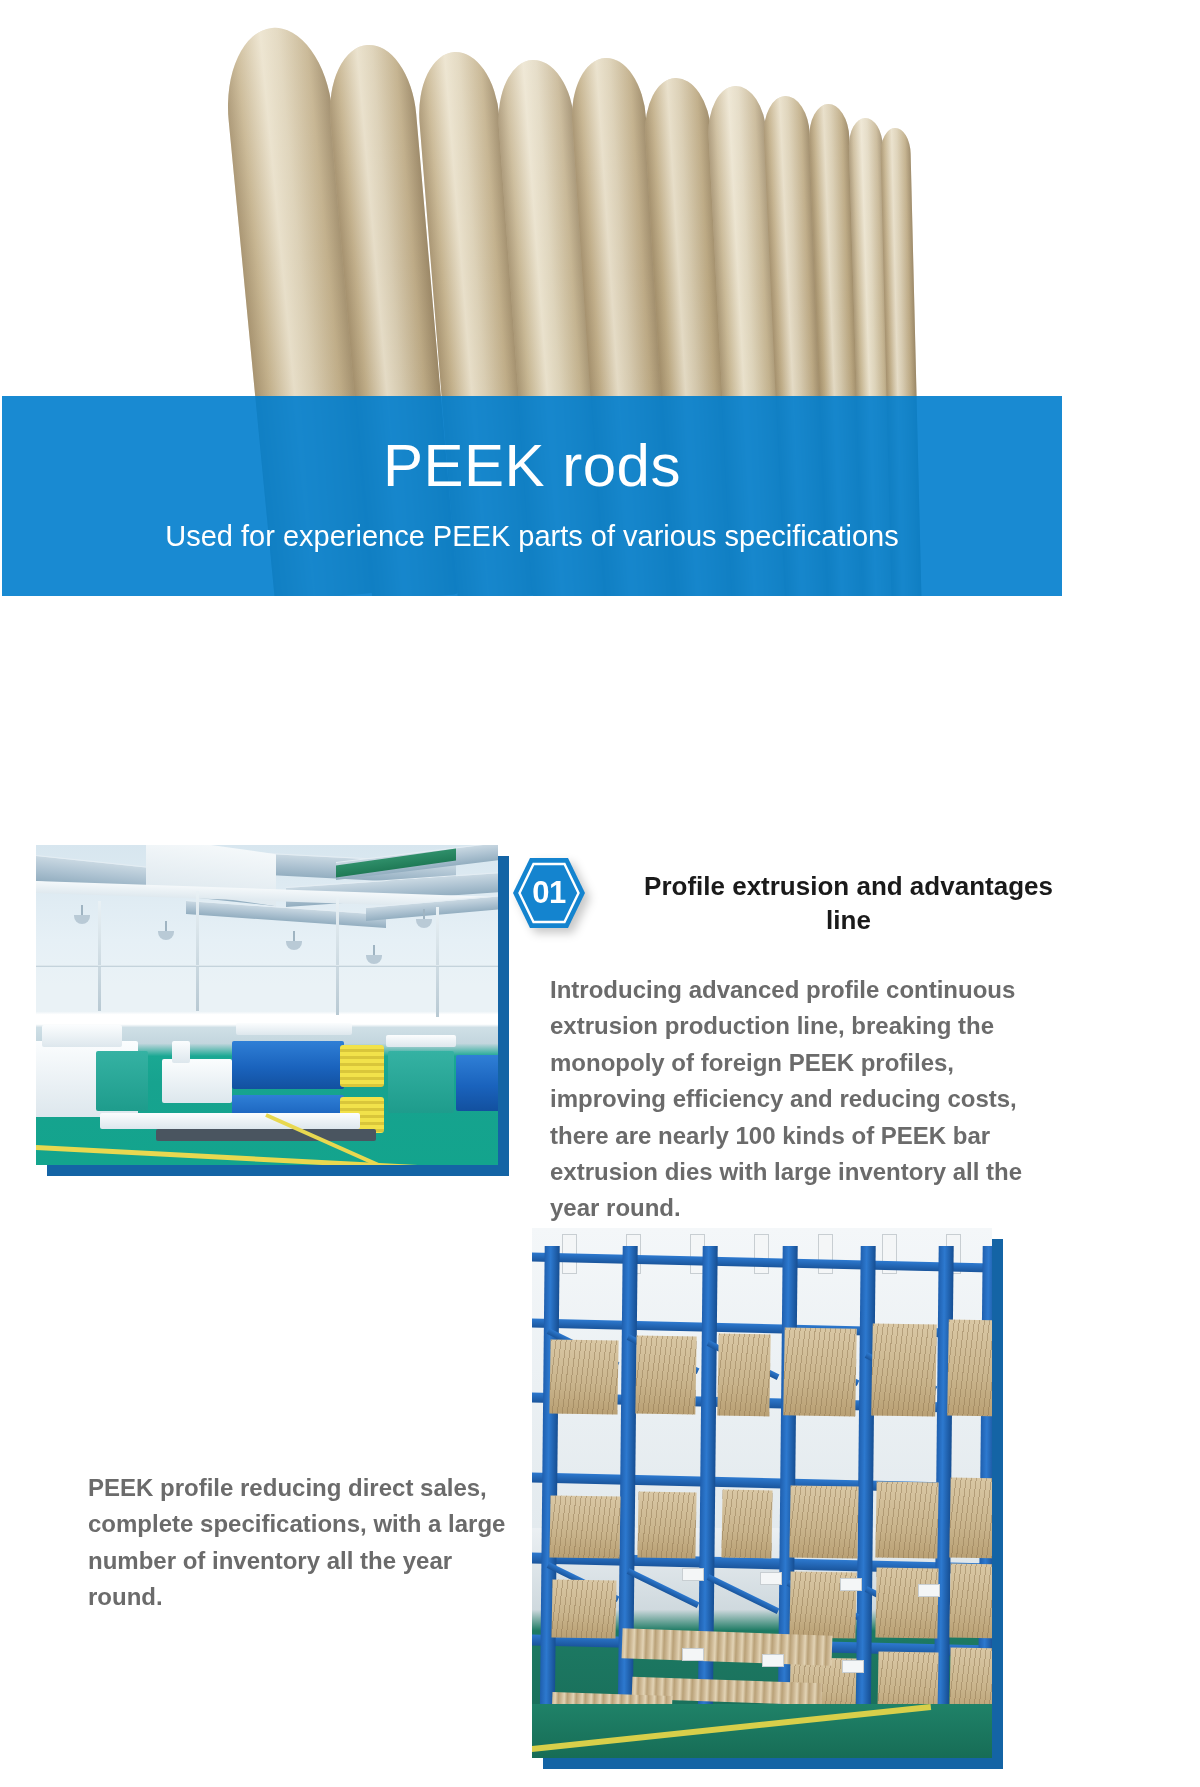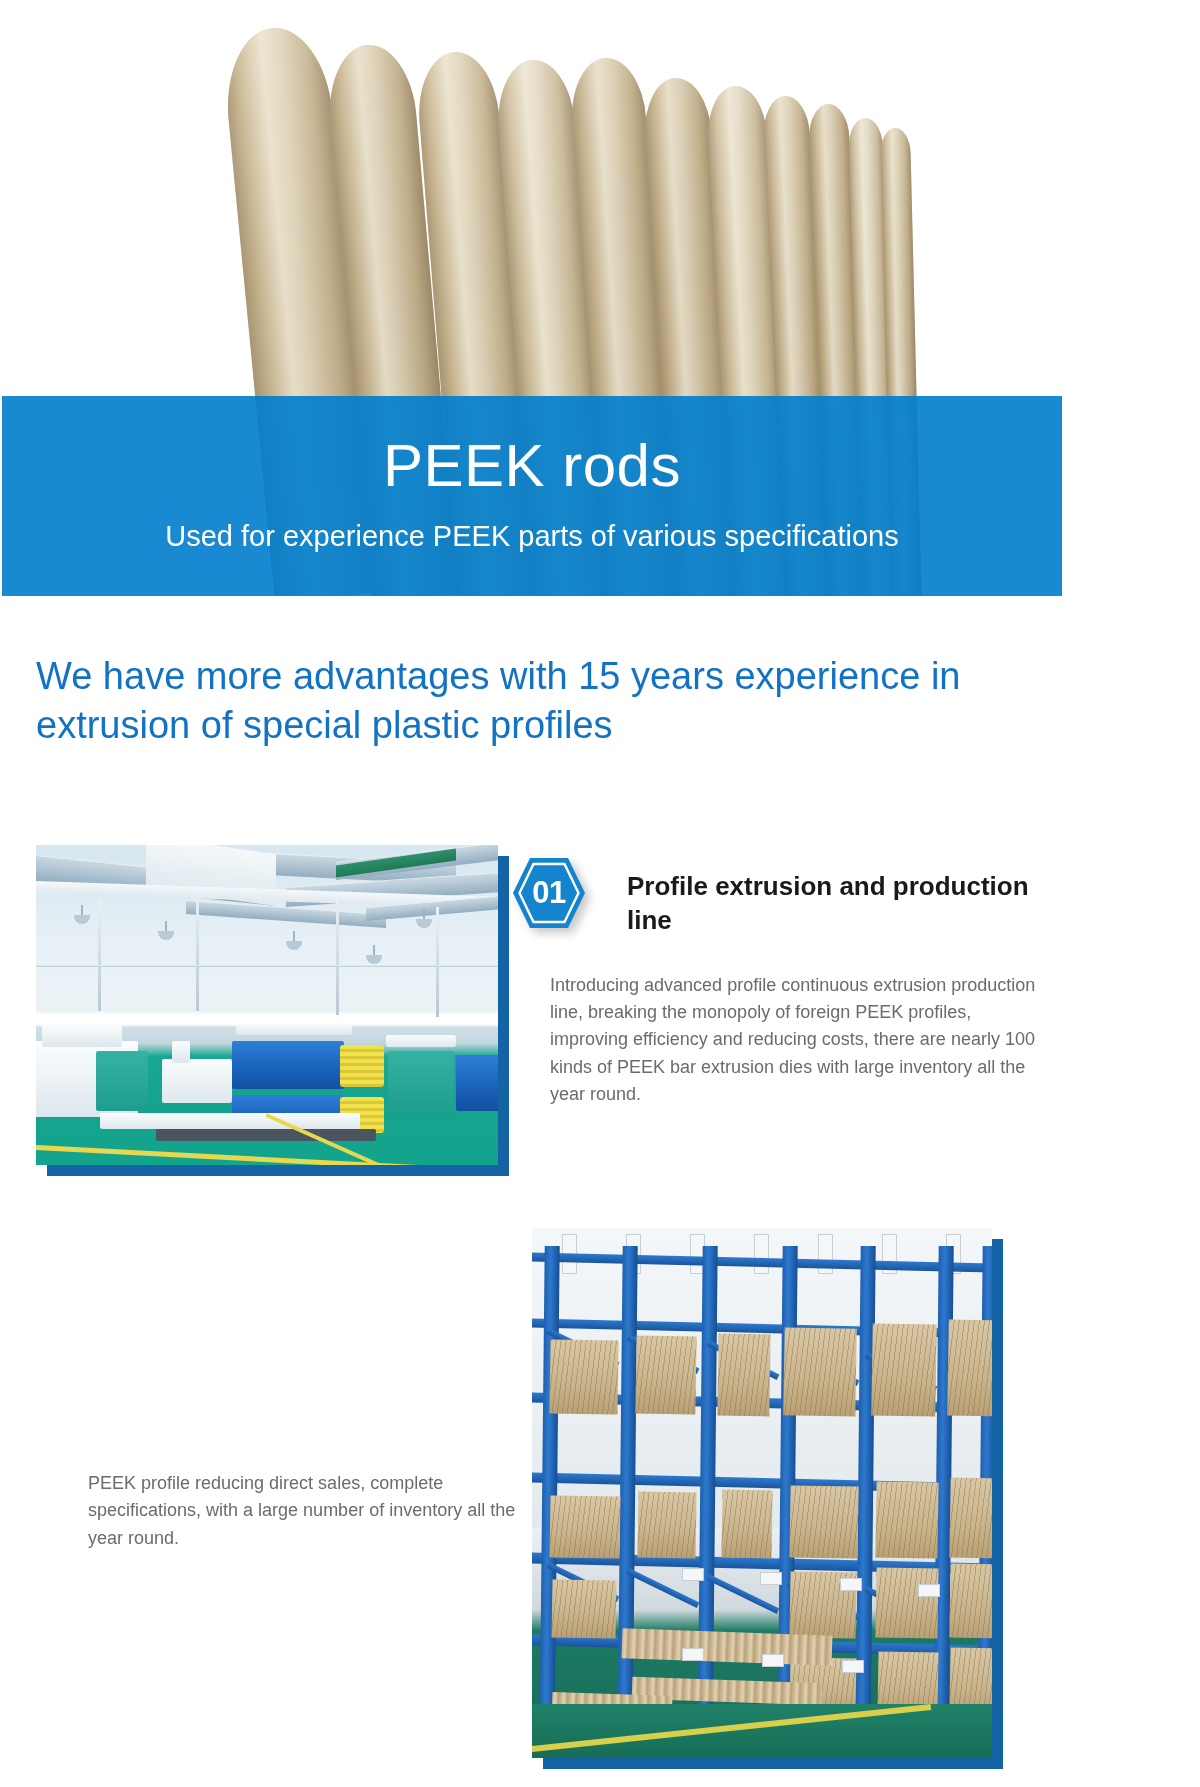--- a/index.html
+++ b/index.html
@@ -240,34 +240,35 @@
     color: #ffffff;
     font-size: 31px;
     font-weight: bold;
     letter-spacing: -0.5px;
   }
 
   .feat-head {
     display: flex;
     align-items: flex-start;
     gap: 39px;
+    text-align: center;
   }
 
   .feat-title {
     color: #1a1a1a;
     font-size: 26px;
     font-weight: bold;
     line-height: 1.32;
     padding-top: 14px;
   }
 
   .feat-body {
     color: #6b6b6b;
-    font-size: 18px;
-    font-weight: 400;
+    font-size: 24px;
+    font-weight: 700;
     line-height: 1.52;
   }
 
 </style>
 </head>
 <body>
 
 <div class="page">
 
   <div class="hero">
@@ -287,21 +288,20 @@
       </div>
 
     <div class="banner">
       <div class="banner-inner">
         <div class="banner-title">PEEK rods</div>
         <div class="banner-subtitle">Used for experience PEEK parts of various specifications</div>
       </div>
     </div>
   </div>
 
-  <div class="headline">We have more advantages with 15 years experience in extrusion of special plastic profiles</div>
 
   <div class="feature" style="left:36px; top:845px; width:462px; height:320px;">
     <div class="photo-frame" style="width:462px; height:320px;">
       <div class="frame-shadow"></div>
       <div class="photo" id="factoryPhoto">
         <div class="factory-bg"></div>
       <div class="duct" style="left: -10px; top: 22px; width: 250px; height: 26px; transform: skewY(6deg);"></div>
           <div class="duct" style="left: 120px; top: 10px; width: 300px; height: 22px; transform: skewY(3deg);"></div>
           <div class="duct" style="left: 250px; top: 34px; width: 230px; height: 20px; transform: skewY(-4deg);"></div>
           <div class="duct" style="left: 300px; top: 6px; width: 180px; height: 18px; transform: skewY(-7deg);"></div>
@@ -343,21 +343,21 @@
 
   <div class="feature" style="left:510px; top:855px; width:560px;">
     <div class="feat-head">
       <div class="badge">
         <svg viewBox="0 0 78 76" aria-hidden="true">
           <polygon points="20,3 58,3 75,38 58,73 20,73 3,38" fill="#1484CF"></polygon>
           <polygon points="23.5,9 54.5,9 68.5,38 54.5,67 23.5,67 9.5,38" fill="none" stroke="#ffffff" stroke-width="2.4"></polygon>
         </svg>
         <div class="badge-num">01</div>
       </div>
-      <div class="feat-title">Profile extrusion and production line</div>
+      <div class="feat-title">Profile extrusion and advantages line</div>
     </div>
     <div class="feat-body" style="margin-top:34px; margin-left:40px; width:500px;">Introducing advanced profile continuous extrusion production line, breaking the monopoly of foreign PEEK profiles, improving efficiency and reducing costs, there are nearly 100 kinds of PEEK bar extrusion dies with large inventory all the year round.</div>
   </div>
 
   <div class="feature" style="left:532px; top:1228px; width:460px; height:530px;">
     <div class="photo-frame" style="width:460px; height:530px;">
       <div class="frame-shadow"></div>
       <div class="photo" id="warehousePhoto">
         <div class="wh-bg"></div>
       <div class="wall-panel" style="left: 0px; top: 0px; width: 460px; height: 300px;"></div>

